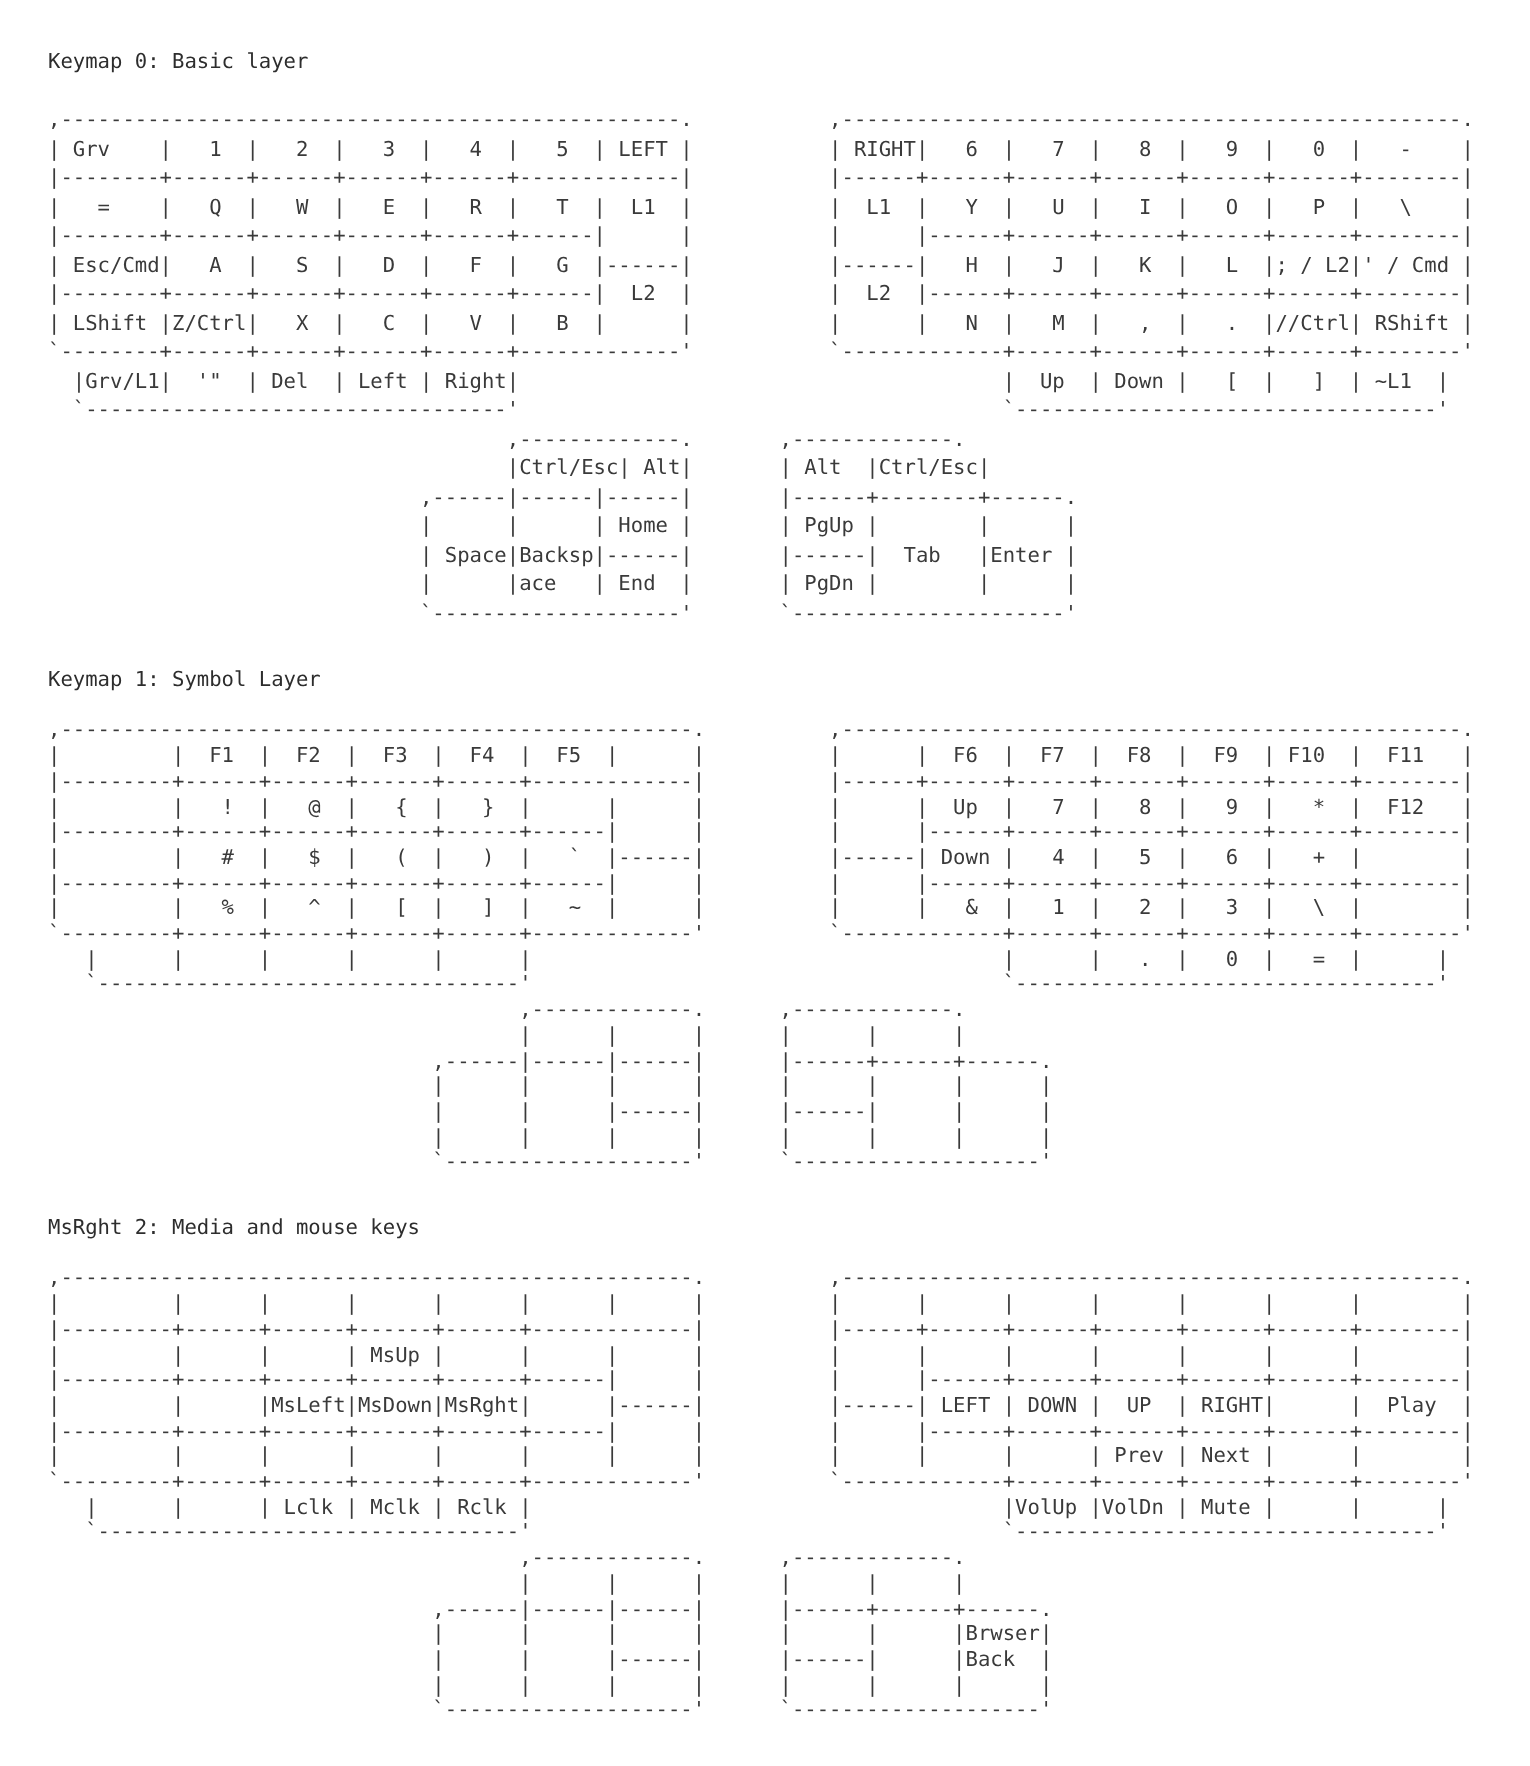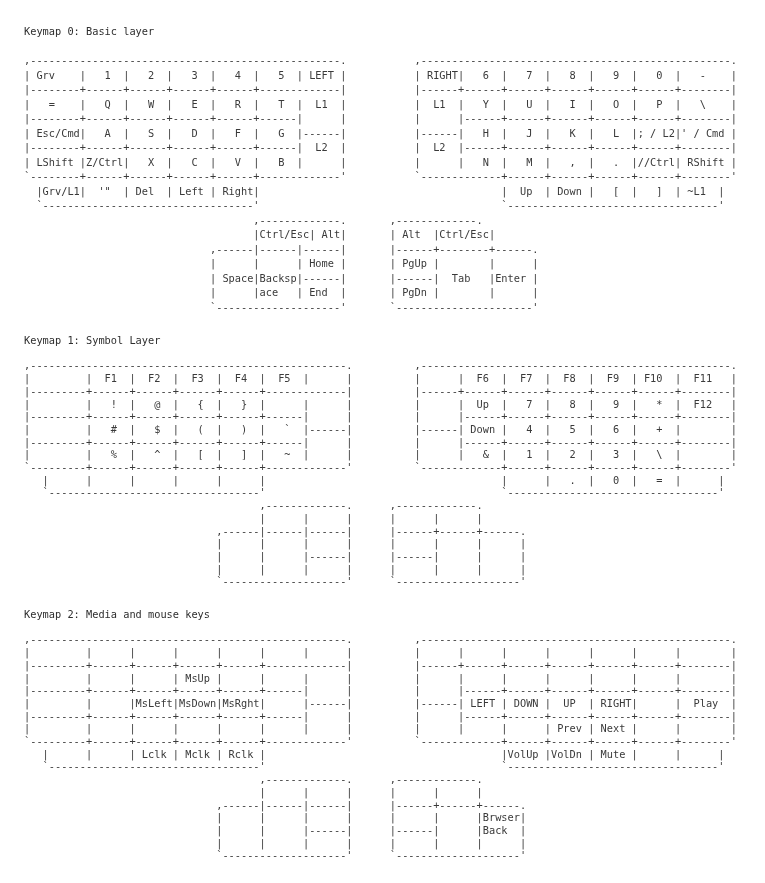--- a/index.html
+++ b/index.html
@@ -80,21 +80,21 @@
                                       ,-------------.      ,-------------.
                                       |      |      |      |      |      |
                                ,------|------|------|      |------+------+------.
                                |      |      |      |      |      |      |      |
                                |      |      |------|      |------|      |      |
                                |      |      |      |      |      |      |      |
                                `--------------------'      `--------------------'</pre>
   </section>
 
   <section class="keymap-section km2">
-    <h2>Keymap 2: Media and mouse keys</h2>
+    <h2>MsRght 2: Media and mouse keys</h2>
     <pre>,---------------------------------------------------.          ,--------------------------------------------------.
 |         |      |      |      |      |      |      |          |      |      |      |      |      |      |        |
 |---------+------+------+------+------+-------------|          |------+------+------+------+------+------+--------|
 |         |      |      | MsUp |      |      |      |          |      |      |      |      |      |      |        |
 |---------+------+------+------+------+------|      |          |      |------+------+------+------+------+--------|
 |         |      |MsLeft|MsDown|MsRght|      |------|          |------| LEFT | DOWN |  UP  | RIGHT|      |  Play  |
 |---------+------+------+------+------+------|      |          |      |------+------+------+------+------+--------|
 |         |      |      |      |      |      |      |          |      |      |      | Prev | Next |      |        |
 `---------+------+------+------+------+-------------'          `-------------+------+------+------+------+--------'
    |      |      | Lclk | Mclk | Rclk |                                      |VolUp |VolDn | Mute |      |      |

